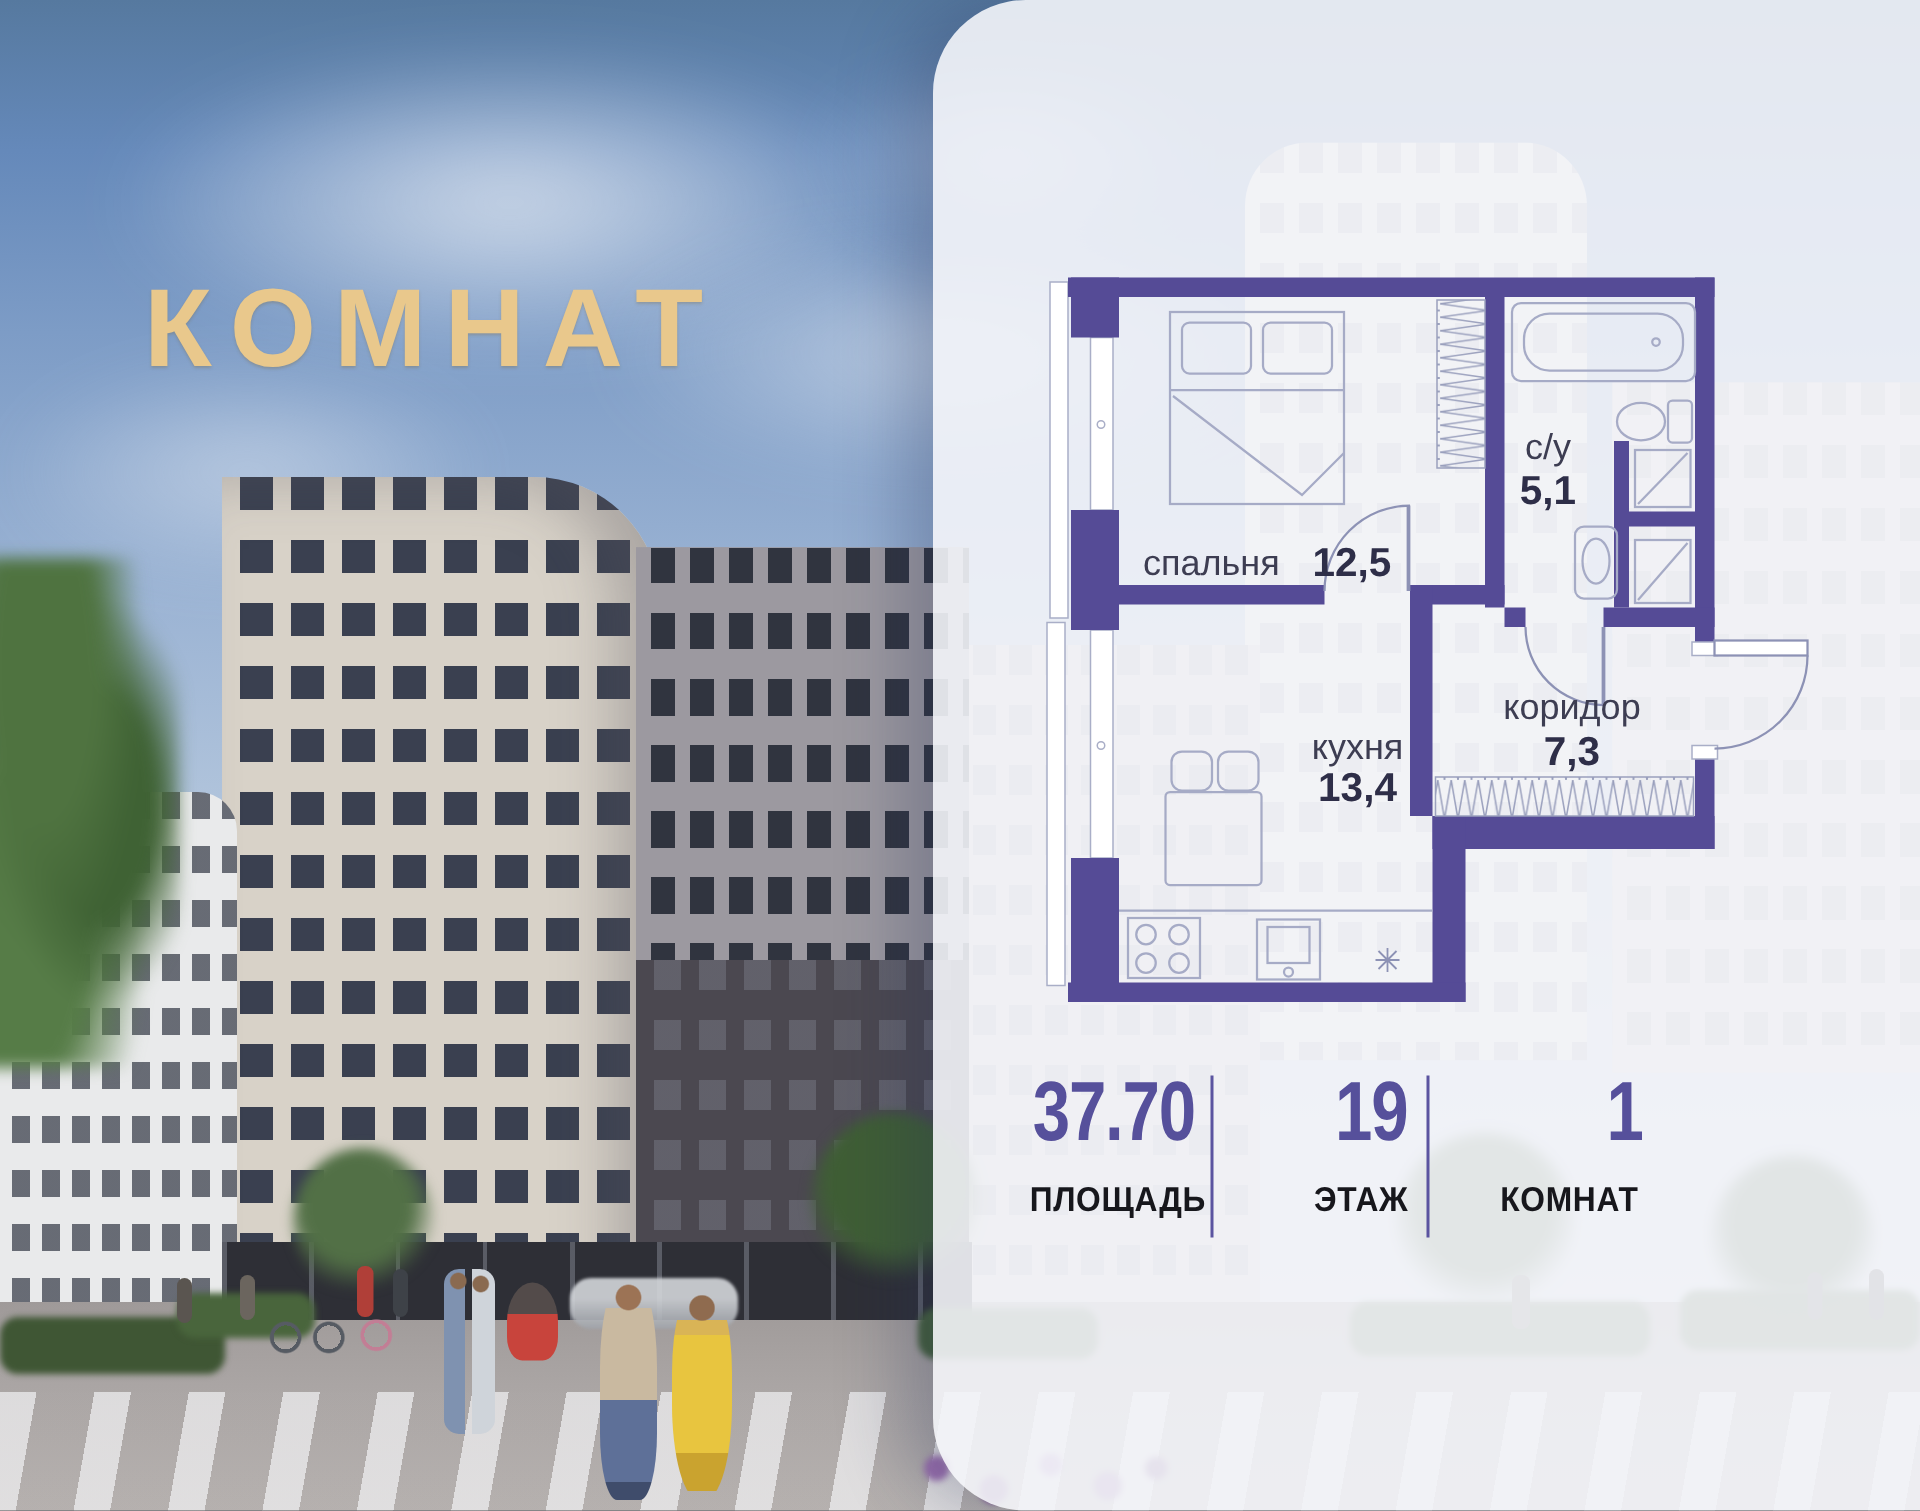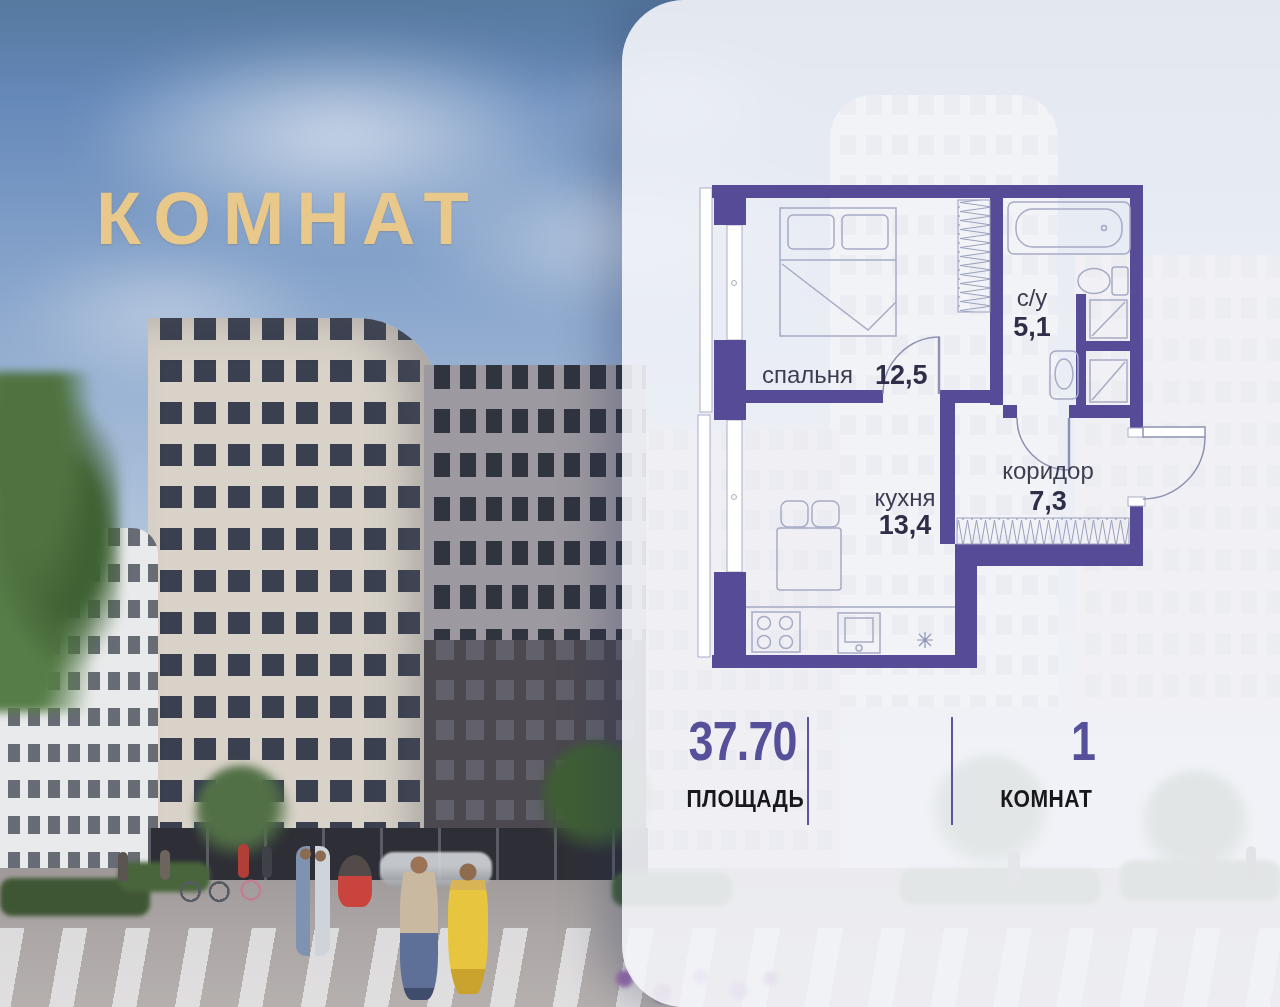--- a/index.html
+++ b/index.html
@@ -289,20 +289,24 @@
       <text class="room-area" x="1048" y="510" text-anchor="middle">7,3</text>
     </g>
   </svg>
 
   <div class="stats">
     <div class="stat-col sc1">
       <div class="stat-value">37.70</div>
       <div class="stat-label">ПЛОЩАДЬ</div>
     </div>
     <div class="stat-divider d1"></div>
+    <div class="stat-col sc2">
+      <div class="stat-value">19</div>
+      <div class="stat-label">ЭТАЖ</div>
+    </div>
     <div class="stat-divider d2"></div>
     <div class="stat-col sc3">
       <div class="stat-value">1</div>
       <div class="stat-label">КОМНАТ</div>
     </div>
   </div>
 
 </div>
 
 </body></html>

